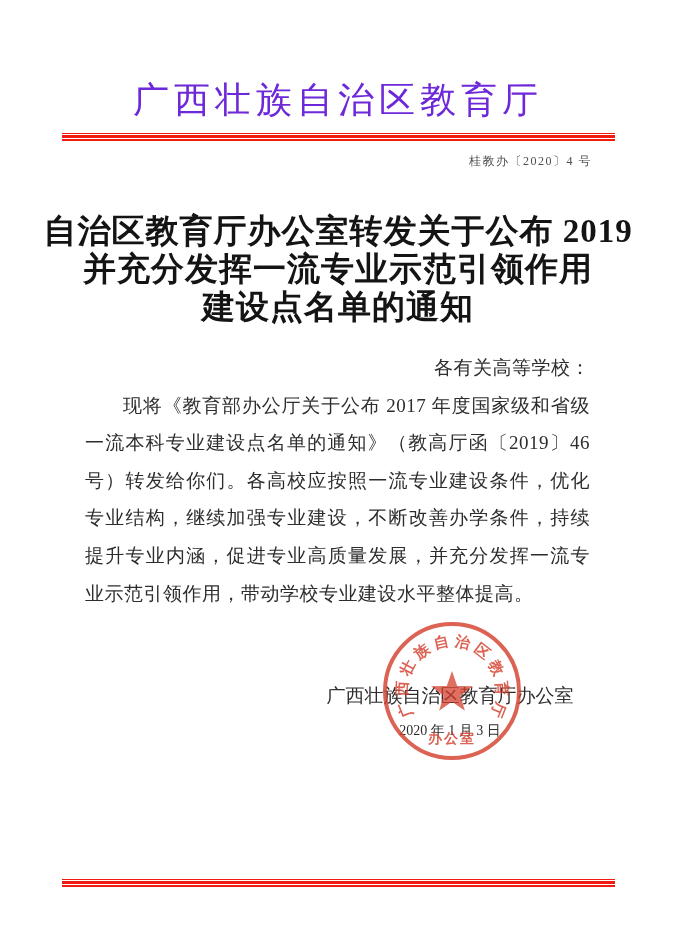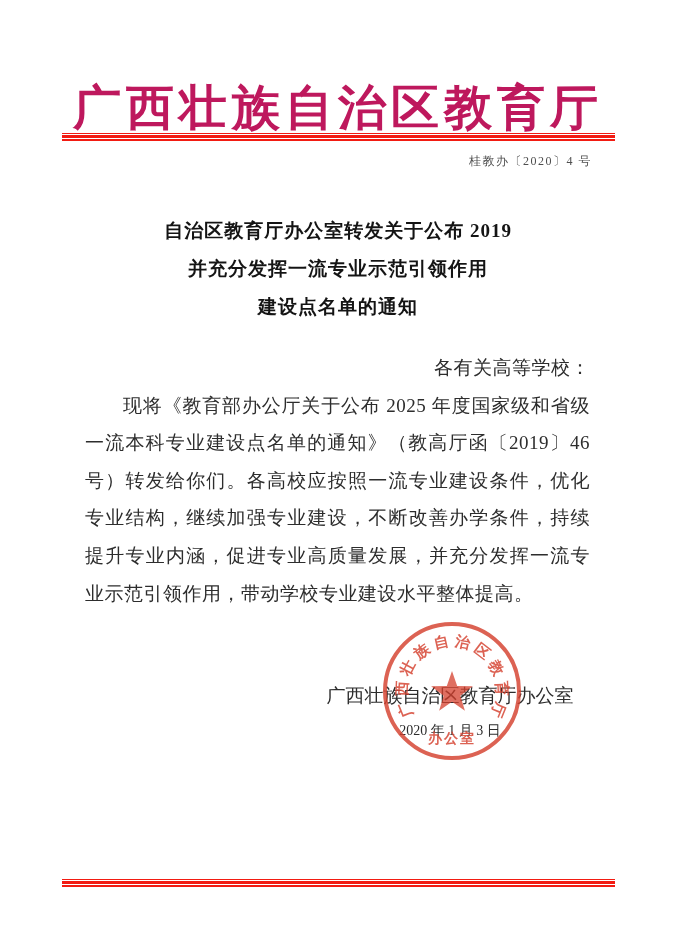--- a/index.html
+++ b/index.html
@@ -8,24 +8,24 @@
     width: 676px;
     height: 945px;
     background: #ffffff;
     overflow: hidden;
     font-family: "Liberation Serif", "DejaVu Serif", serif;
   }
   .agency-title {
     position: absolute;
     top: 76px; left: 0; right: 0;
     text-align: center;
-    font-size: 48px;
-    font-weight: bold;
+    font-size: 36px;
+    font-weight: normal;
     letter-spacing: 5px;
-    color: #be185d;
+    color: #6d28d9;
     white-space: nowrap;
   }
   .red-rule {
     position: absolute;
     left: 62px;
     width: 553px;
     height: 8px;
     background: linear-gradient(to bottom,
       #f21b12 0px, #f21b12 1.5px,
       #ffffff 1.5px, #ffffff 2.5px,
@@ -41,21 +41,21 @@
     right: 84px;
     font-size: 12px;
     letter-spacing: 1.5px;
     color: #4e4e4e;
     white-space: nowrap;
   }
   .doc-title {
     position: absolute;
     top: 212px; left: 0; right: 0;
     text-align: center;
-    font-size: 19px;
+    font-size: 33px;
     font-weight: bold;
     line-height: 38px;
     color: #141414;
     letter-spacing: 1px;
   }
   .body-text {
     position: absolute;
     top: 349px;
     left: 85px;
     width: 505px;
@@ -125,21 +125,21 @@
   <div class="doc-number">桂教办〔2020〕4 号</div>
 
   <div class="doc-title">
     <div>自治区教育厅办公室转发关于公布 2019</div>
     <div>并充分发挥一流专业示范引领作用</div>
     <div>建设点名单的通知</div>
   </div>
 
   <div class="body-text">
     <div class="salutation">各有关高等学校：</div>
-    <p class="paragraph">现将《教育部办公厅关于公布 2025 年度国家级和省级一流本科专业建设点名单的通知》（教高厅函〔2019〕46 号）转发给你们。各高校应按照一流专业建设条件，优化专业结构，继续加强专业建设，不断改善办学条件，持续提升专业内涵，促进专业高质量发展，并充分发挥一流专业示范引领作用，带动学校专业建设水平整体提高。</p>
+    <p class="paragraph">现将《教育部办公厅关于公布 2017 年度国家级和省级一流本科专业建设点名单的通知》（教高厅函〔2019〕46 号）转发给你们。各高校应按照一流专业建设条件，优化专业结构，继续加强专业建设，不断改善办学条件，持续提升专业内涵，促进专业高质量发展，并充分发挥一流专业示范引领作用，带动学校专业建设水平整体提高。</p>
   </div>
 
   <div class="signature-block">
     <div class="signature-org">广西壮族自治区教育厅办公室</div>
     <div class="signature-date">2020 年 1 月 3 日</div>
   </div>
 
   <svg class="seal" viewBox="0 0 150 150" aria-hidden="true">
     <circle class="seal-ring" cx="75" cy="75" r="67"></circle>
     <g id="seal-arc">

